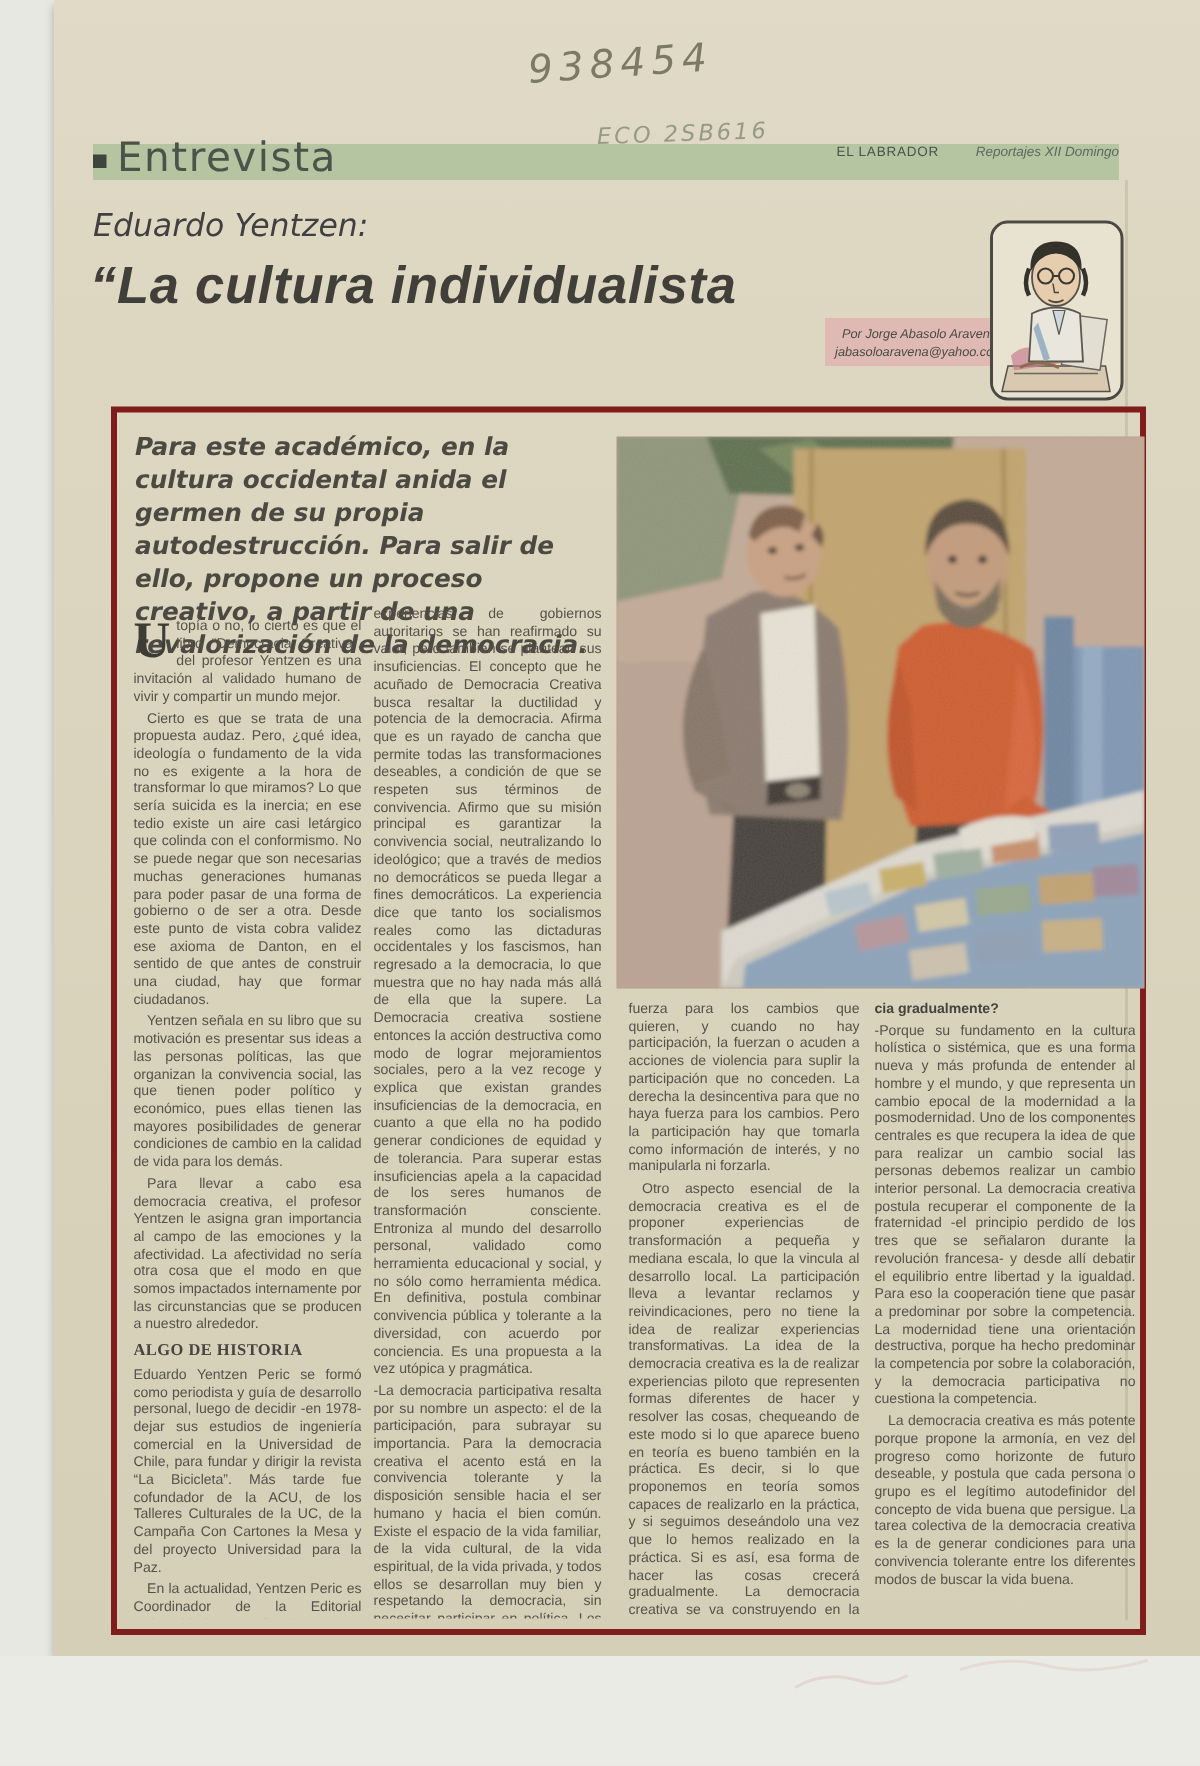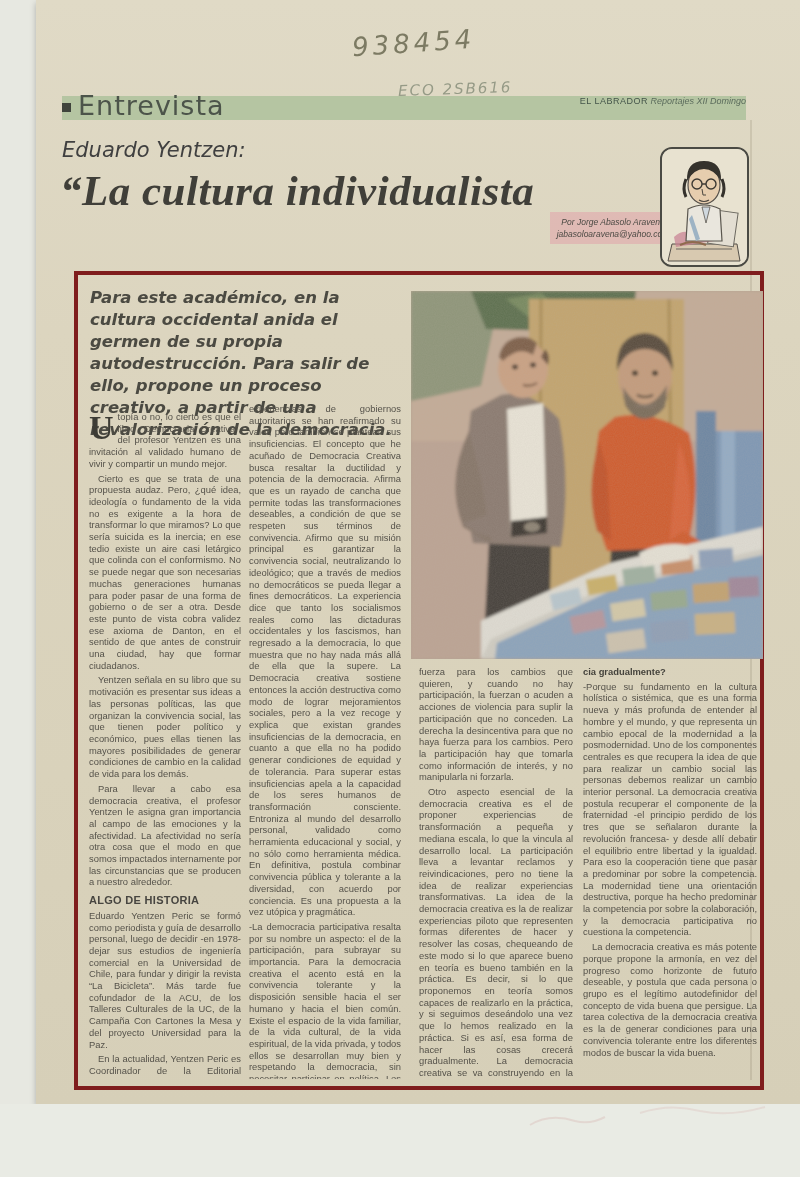--- a/index.html
+++ b/index.html
@@ -22,28 +22,28 @@
 
   
   .section-bar{position:absolute;left:62px;top:96px;width:684px;height:24px;background:#b5c5a2;
                display:flex;align-items:flex-start;justify-content:space-between;padding:0 0;box-sizing:border-box;gap:20px;}
   .section-left{display:flex;align-items:flex-end;gap:7px;}
   .section-bullet{width:9px;height:9px;background:#3f443c;display:inline-block;margin-bottom:4px;}
   .section-name{font-size:27px;line-height:20px;color:#4c544a;letter-spacing:1px;
                 font-family:"DejaVu Sans",sans-serif;}
   .section-right{font-size:9px;color:#44554a;white-space:nowrap;}
   .paper-name{font-weight:normal;letter-spacing:.5px;}
-  .edition{font-style:italic;opacity:.8;margin-left:0;}
+  .edition{font-style:italic;opacity:.8;margin-left:22px;}
 
   
   .kicker{position:absolute;left:62px;top:138px;font-size:21px;font-style:italic;color:#404040;
           font-family:"DejaVu Sans",sans-serif;}
-  .headline{position:absolute;left:60px;top:162px;width:600px;font-size:43px;line-height:57px;
+  .headline{position:absolute;left:60px;top:162px;width:600px;font-size:35px;line-height:57px;
             font-style:italic;font-weight:600;color:#403f39;letter-spacing:.5px;
-            font-family:Liberation Serif, serif;}
+            font-family:Liberation Sans, sans-serif;}
   .byline{position:absolute;left:550px;top:212px;width:120px;padding:4px 3px;background:rgba(226,158,168,.5);
           font-size:8.5px;font-style:italic;color:#4c4a44;text-align:center;line-height:12px;}
 
   
   .caricature{position:absolute;left:660px;top:147px;width:85px;height:116px;border:2px solid #4a4a44;
               border-radius:12px;background:#e6e0ce;overflow:hidden;}
 
   
   .article-box{position:absolute;left:74px;top:271px;width:690px;height:819px;
                border:4px solid #7f1d1d;box-sizing:border-box;}
@@ -53,21 +53,21 @@
   
   .photo{position:absolute;left:333px;top:16px;width:352px;height:368px;overflow:hidden;background:#b3a18f;}
 
   
   .col{position:absolute;font-size:9.4px;line-height:11.7px;text-align:justify;color:#55524a;
        overflow:hidden;}
   .col p{margin:0 0 3px 0;text-indent:9px;}
   .col p.first{text-indent:0;}
   .dropcap{float:left;font-size:34px;line-height:30px;font-weight:bold;color:#3d3c35;
            padding:2px 4px 0 0;font-family:"Liberation Serif",serif;}
-  .subhead{font-weight:bold;font-size:11px;color:#474540;margin:7px 0 3px 0;letter-spacing:.3px;}
+  .subhead{font-weight:bold;font-size:11px;color:#474540;margin:7px 0 3px 0;letter-spacing:.3px;font-family:Liberation Serif, serif;}
   .q{font-weight:bold;color:#45433c;margin:6px 0 3px 0;text-indent:0 !important;}
   .col1{left:11px;top:136px;width:152px;height:668px;}
   .col2{left:171px;top:128px;width:152px;height:676px;}
   .col3{left:341px;top:391px;width:154px;height:413px;}
   .col4{left:505px;top:391px;width:174px;height:413px;}
 
   
   .scribble{position:absolute;opacity:.3;}
 </style>
 </head>

